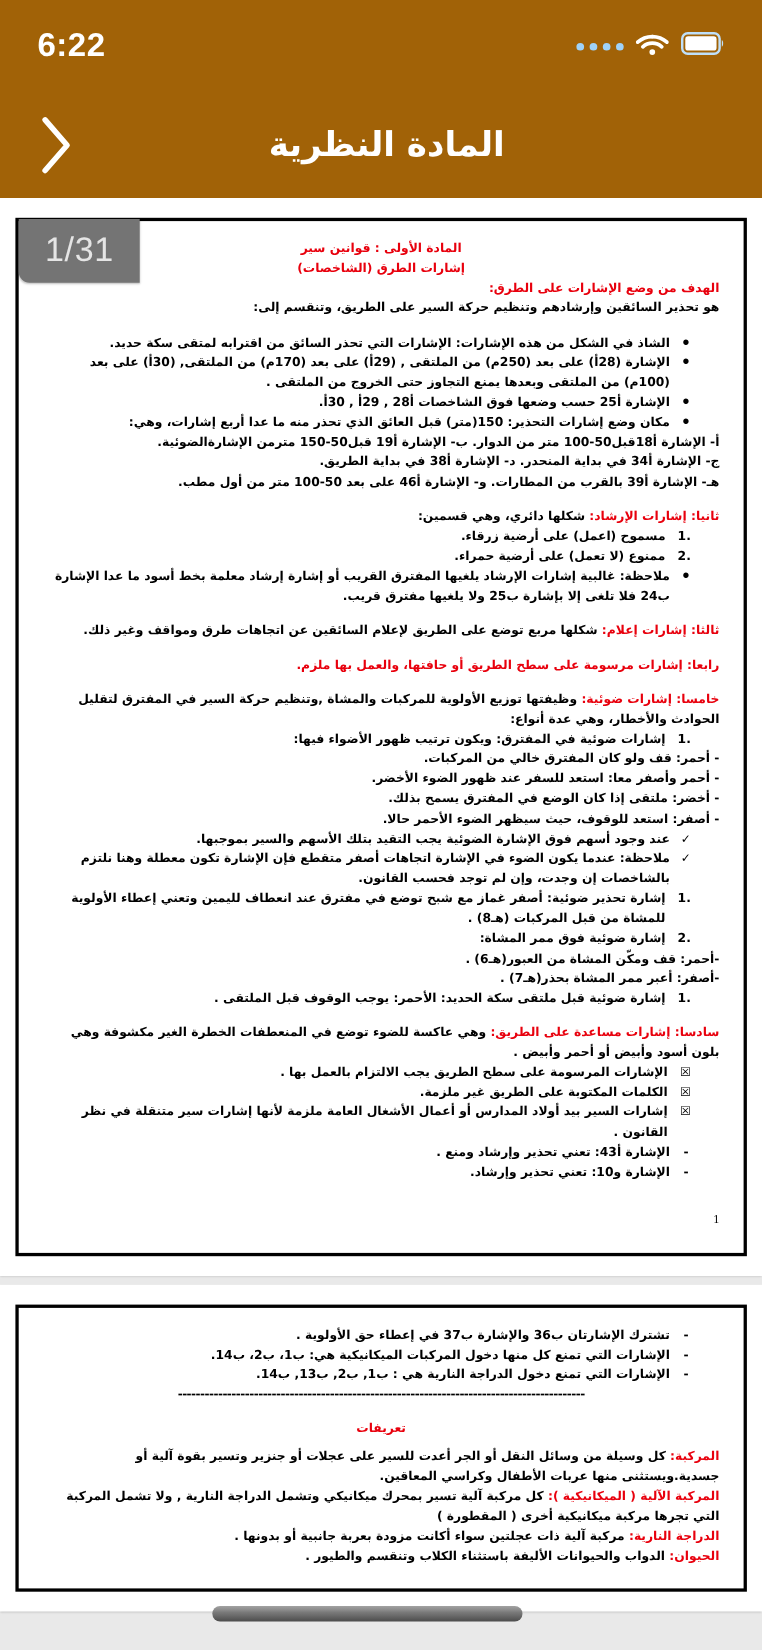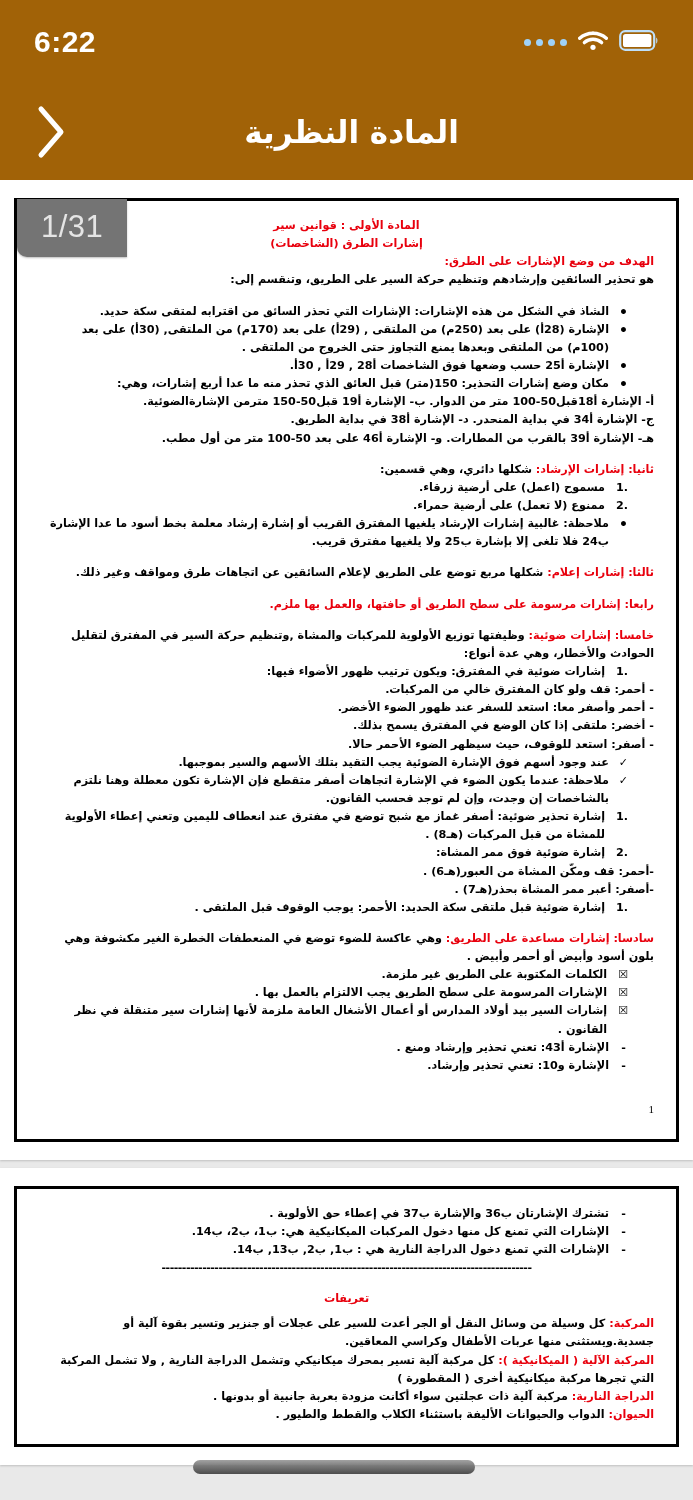--- a/index.html
+++ b/index.html
@@ -334,22 +334,22 @@
                 <li>إشارة ضوئية فوق ممر المشاة:</li>
               </ol>
               <p class="indent-2">-أحمر: قف ومكّن المشاة من العبور(هـ6) .</p>
               <p class="indent-2">-أصفر: أعبر ممر المشاة بحذر(هـ7) .</p>
               <ol class="num">
                 <li>إشارة ضوئية قبل ملتقى سكة الحديد: الأحمر: يوجب الوقوف قبل الملتقى .</li>
               </ol>
               <div class="blank"></div>
               <p class="hang"><span class="red sect-title">سادسا: إشارات مساعدة على الطريق:</span><span> وهي عاكسة للضوء توضع في المنعطفات الخطرة الغير مكشوفة وهي بلون أسود وأبيض أو أحمر وأبيض .</span></p>
               <ul class="sq">
+                <li>الإشارات المرسومة على سطح الطريق يجب الالتزام بالعمل بها .</li>
                 <li>الكلمات المكتوبة على الطريق غير ملزمة.</li>
-                <li>الإشارات المرسومة على سطح الطريق يجب الالتزام بالعمل بها .</li>
                 <li>إشارات السير بيد أولاد المدارس أو أعمال الأشغال العامة ملزمة لأنها إشارات سير متنقلة في نظر القانون .</li>
               </ul>
               <ul class="dash">
                 <li>الإشارة أ43: تعني تحذير وإرشاد ومنع .</li>
                 <li>الإشارة و10: تعني تحذير وإرشاد.</li>
               </ul>
               <div class="pagenum">1</div>
             </div>
           </div>
         </div>
@@ -361,21 +361,21 @@
                 <li>الإشارات التي تمنع كل منها دخول المركبات الميكانيكية هي: ب1، ب2، ب14.</li>
                 <li>الإشارات التي تمنع دخول الدراجة النارية هي : ب1, ب2, ب13, ب14.</li>
               </ul>
               <p class="divider-dash">-------------------------------------------------------------------------------------------</p>
               <div class="blank"></div>
               <p class="ctr red">تعريفات</p>
               <div class="blank-sm"></div>
               <p class="hang"><span class="red sect-title">المركبة:</span><span> كل وسيلة من وسائل النقل أو الجر أعدت للسير على عجلات أو جنزير وتسير بقوة آلية أو جسدية.ويستثنى منها عربات الأطفال وكراسي المعاقين.</span></p>
               <p class="hang"><span class="red sect-title">المركبة الآلية ( الميكانيكية ):</span><span> كل مركبة آلية تسير بمحرك ميكانيكي وتشمل الدراجة النارية , ولا تشمل المركبة التي تجرها مركبة ميكانيكية أخرى ( المقطورة )</span></p>
               <p class="hang"><span class="red sect-title">الدراجة النارية:</span><span> مركبة آلية ذات عجلتين سواء أكانت مزودة بعربة جانبية أو بدونها .</span></p>
-              <p class="hang"><span class="red sect-title">الحيوان:</span><span> الدواب والحيوانات الأليفة باستثناء الكلاب والقطط والطيور .</span></p>
+              <p class="hang"><span class="red sect-title">الحيوان:</span><span> الدواب والحيوانات الأليفة باستثناء الكلاب وتنقسم والطيور .</span></p>
             </div>
           </div>
         </div>
       </div>
     <div class="scroll-pill"></div>
   </div>
 
 </div>
 
 </body></html>

